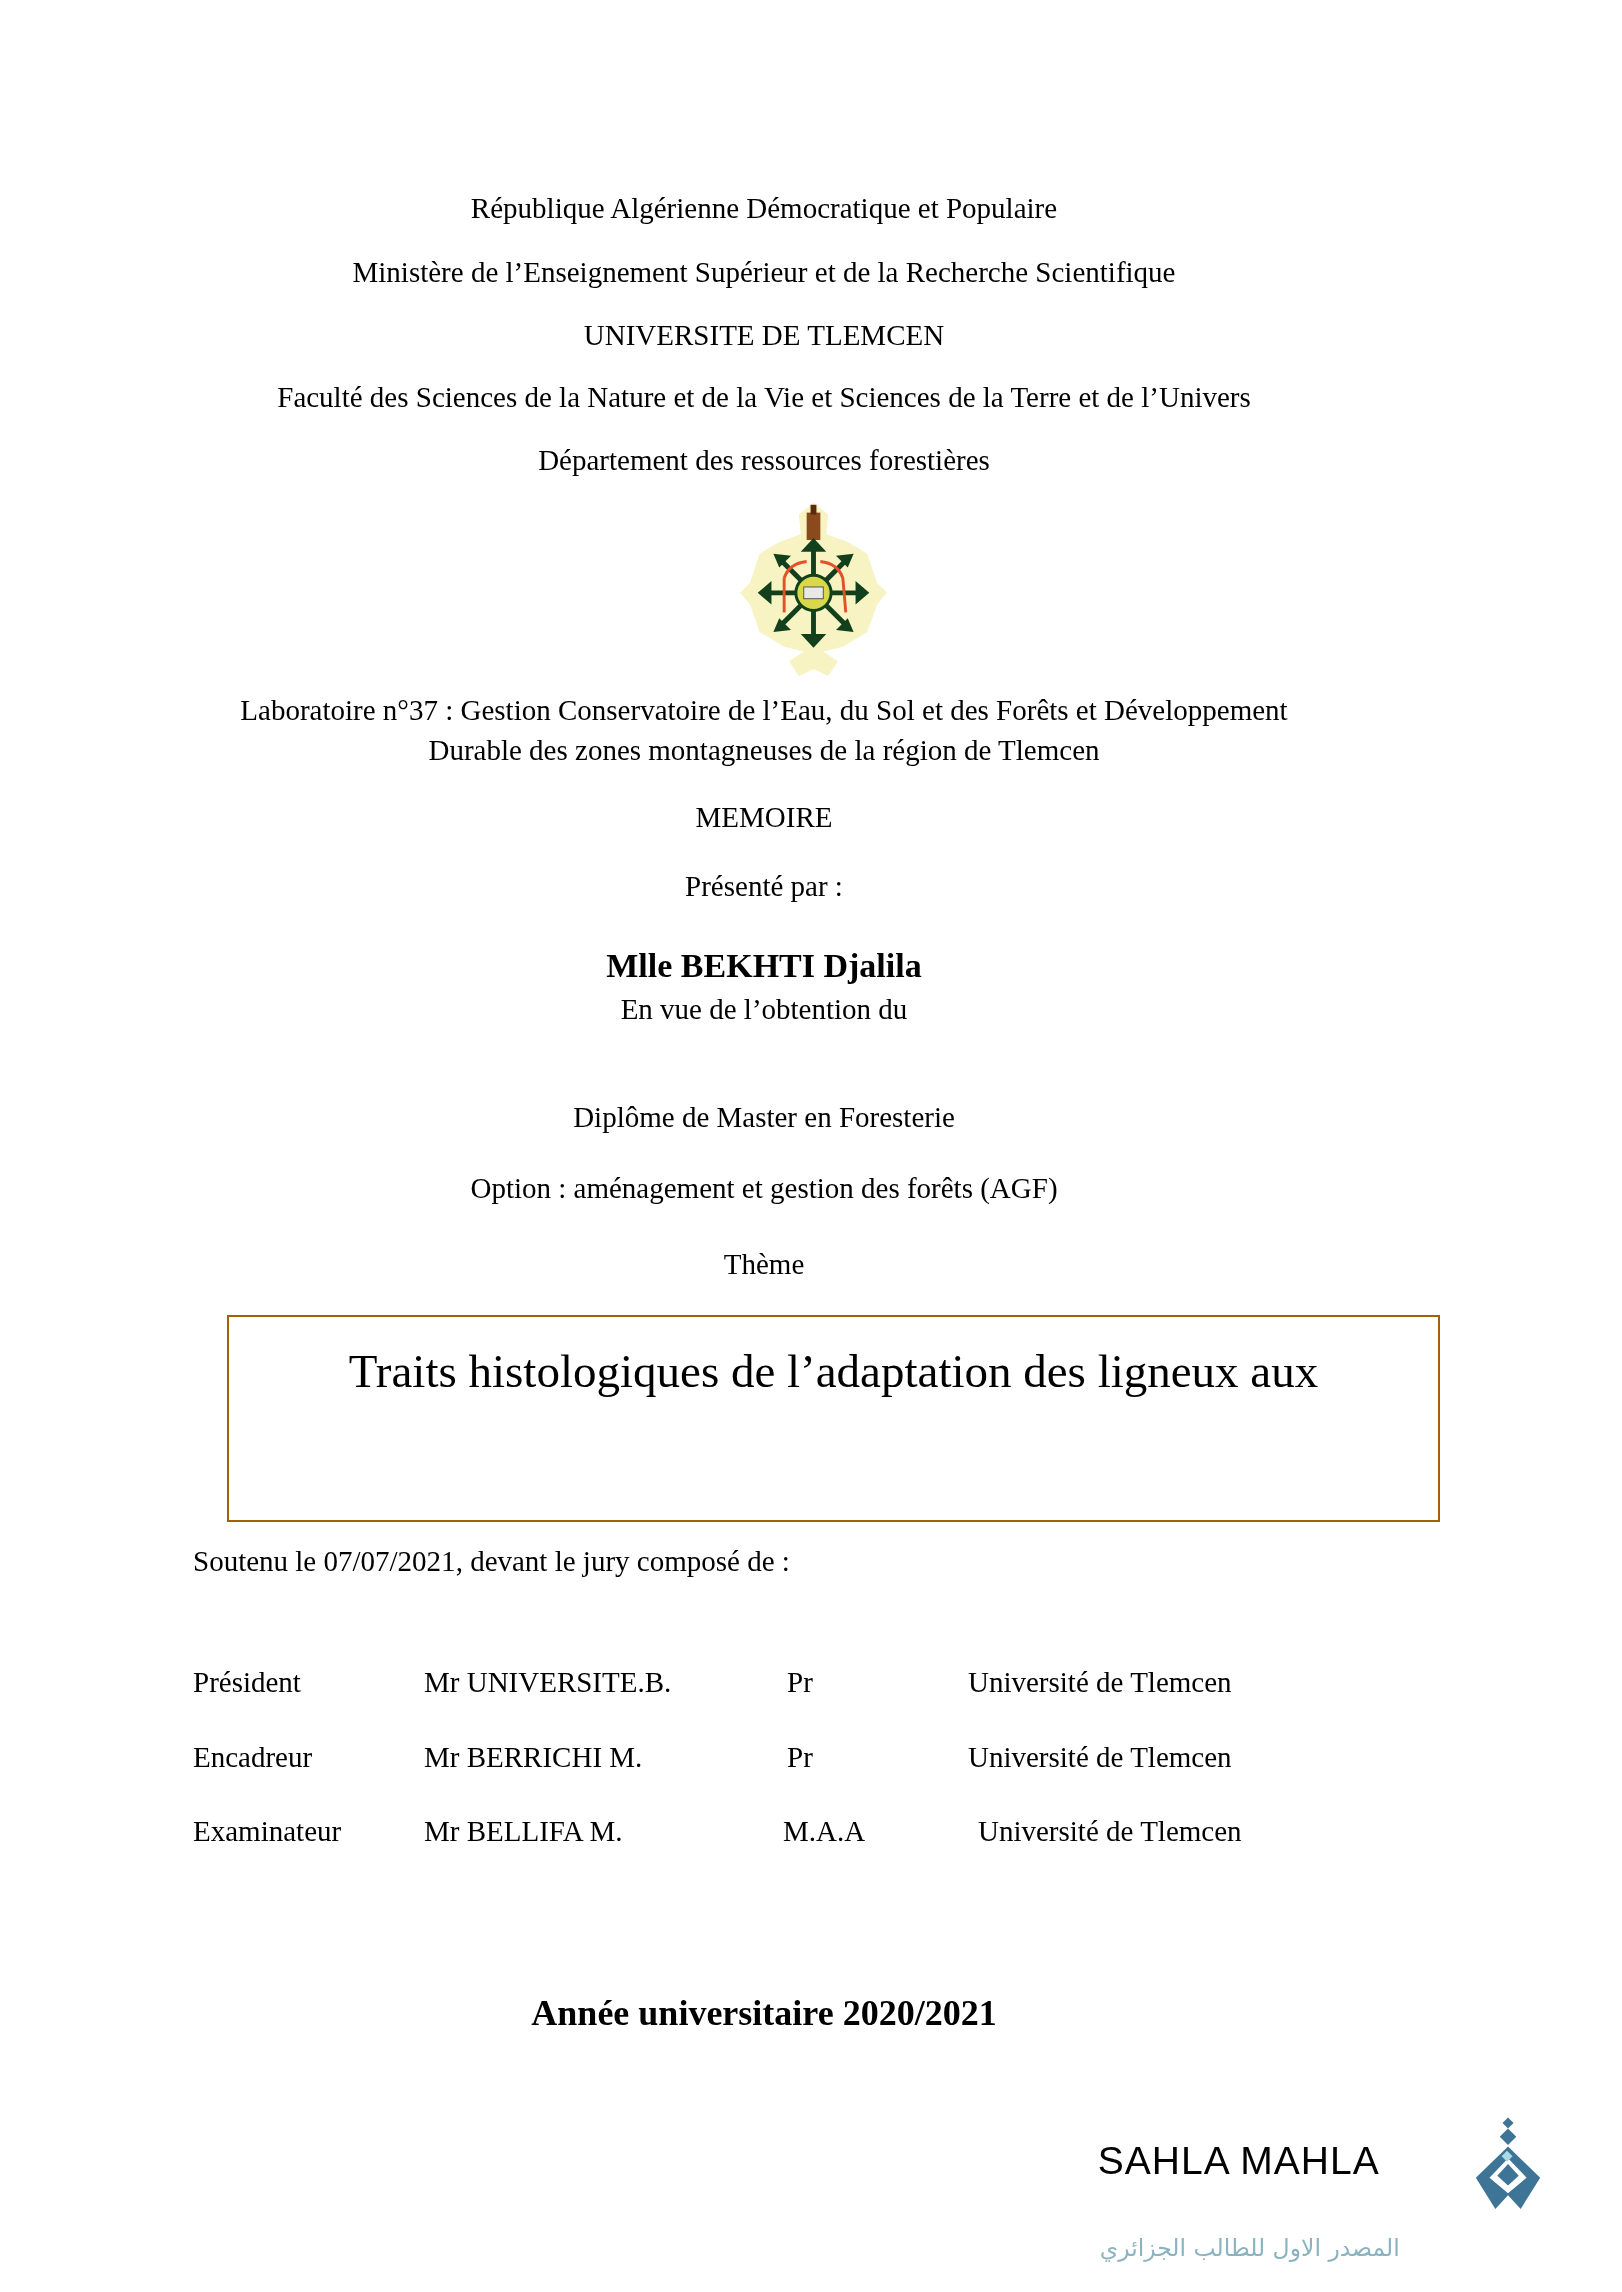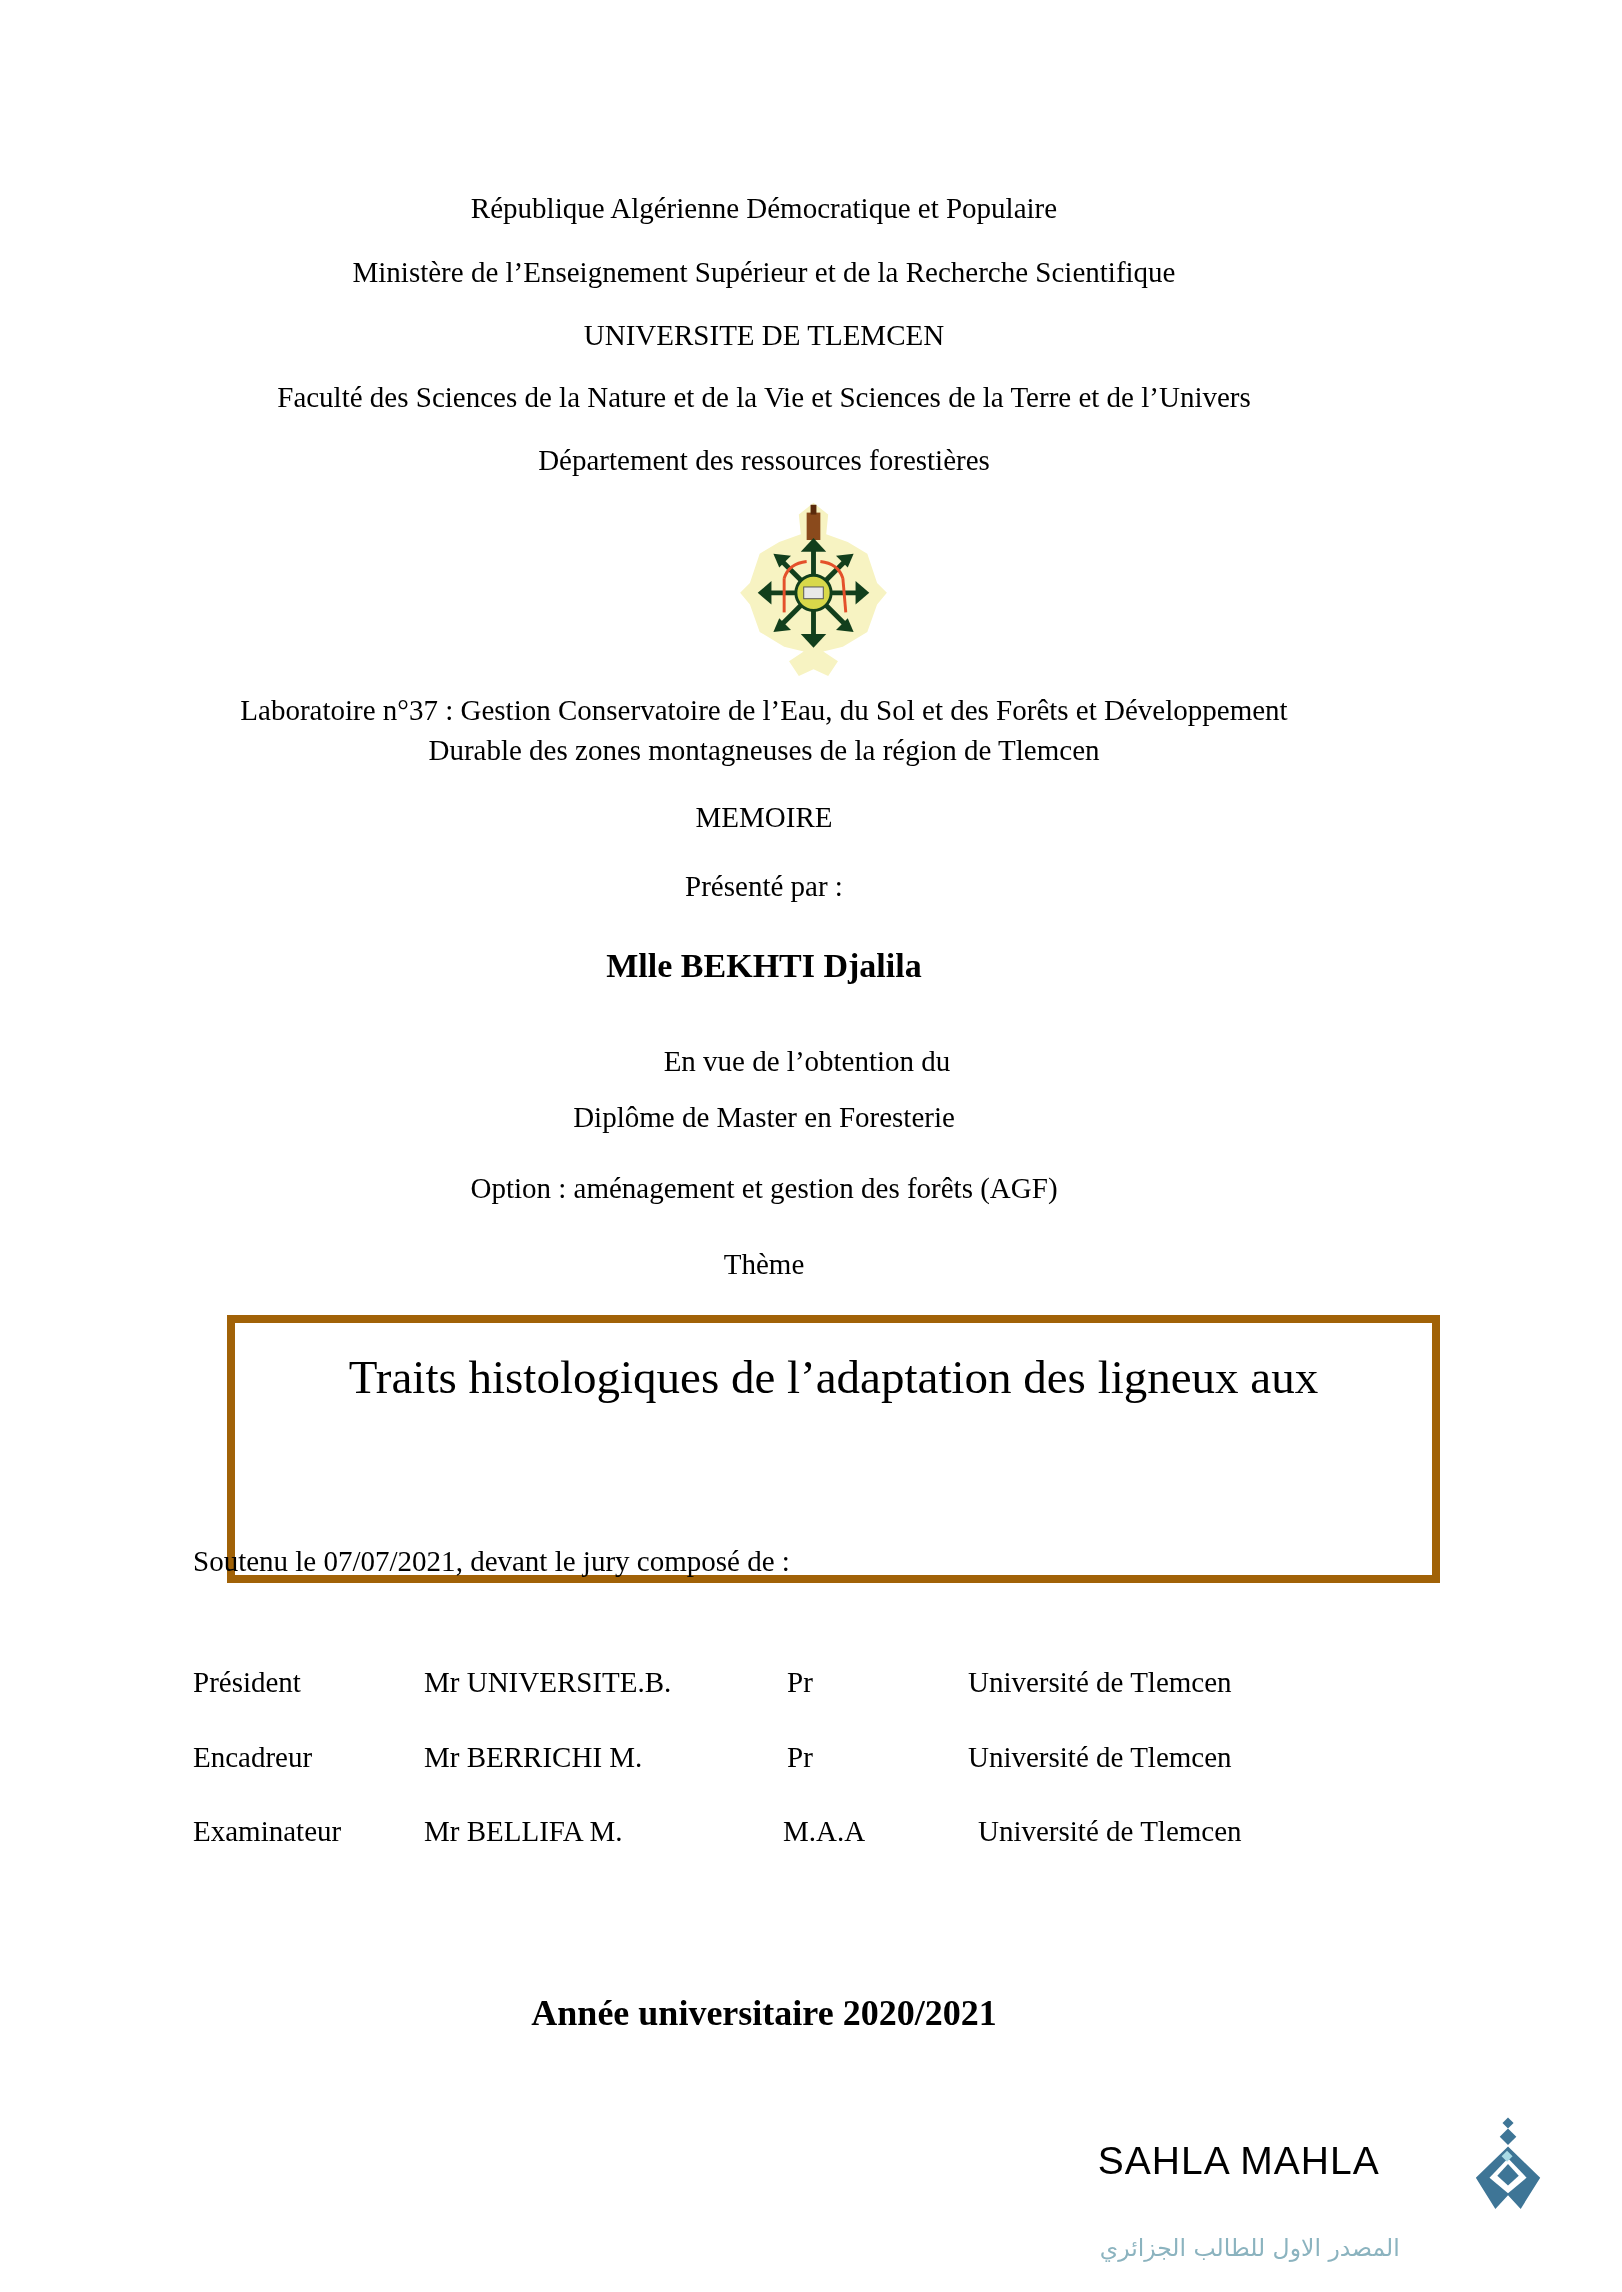--- a/index.html
+++ b/index.html
@@ -4,22 +4,22 @@
 <style>
   html, body { margin: 0; padding: 0; background: #ffffff; }
   body { width: 1622px; height: 2293px; position: relative; overflow: hidden;
          font-family: "Liberation Serif", "DejaVu Serif", serif; color: #000; }
   .c { position: absolute; left: 0; width: 1528px; text-align: center; white-space: nowrap; }
   .l { position: absolute; white-space: nowrap; }
   .s30 { font-size: 29px; line-height: 35px; }
   .b { font-weight: normal; }
   .memoire { font-size: 29px; line-height: 47px; font-weight: normal; }
   .name { font-size: 34px; line-height: 39px; font-weight: bold; }
-  .theme-box { position: absolute; left: 227px; top: 1315px; width: 1213px; height: 268px;
-               border: 8px solid #a16207; box-sizing: border-box; }
+  .theme-box { position: absolute; left: 227px; top: 1315px; width: 1213px; height: 207px;
+               border: 2px solid #a16207; box-sizing: border-box; }
   .theme-title { position: absolute; left: 0; width: 100%; text-align: center;
                  font-size: 47px; line-height: 55px; }
   .jury { font-size: 29px; line-height: 35px; }
   .annee { font-size: 36px; line-height: 43px; font-weight: bold; }
   .sahla { position: absolute; left: 1088px; top: 2117px; width: 470px; height: 118px; }
   .sahla-text { position: absolute; left: 9.8px; top: 21.6px; font-family: "Liberation Sans", "DejaVu Sans", sans-serif;
                 font-size: 39px; letter-spacing: 1px; color: #000000; font-weight: normal; }
   .sahla-ar { position: absolute; left: 11.8px; top: 69px; font-family: "DejaVu Sans", sans-serif;
               font-size: 23.5px; color: #8bb3bf; direction: rtl; margin-top: 48px; }
 </style>
@@ -68,21 +68,21 @@
     <rect x="75" y="94" width="20" height="12" fill="#e8e8e8" stroke="#555" stroke-width="1"></rect>
   </svg>
 </div>
 
 <div class="c s30" style="top:693px;">Laboratoire n°37 : Gestion Conservatoire de l’Eau, du Sol et des Forêts et Développement</div>
 <div class="c s30" style="top:733px;">Durable des zones montagneuses de la région de Tlemcen</div>
 
 <div class="c memoire" style="top:794px;">MEMOIRE</div>
 <div class="c s30" style="top:869px;">Présenté par :</div>
 <div class="c name" style="top:946px;">Mlle BEKHTI Djalila</div>
-<div class="c s30" style="top:1044px;margin-left:43px;">En vue de l’obtention du</div>
+<div class="c s30" style="top:992px;">En vue de l’obtention du</div>
 <div class="c s30 b" style="top:1100px;">Diplôme de Master en Foresterie</div>
 <div class="c s30" style="top:1171px;">Option : aménagement et gestion des forêts (AGF)</div>
 <div class="c s30 b" style="top:1247px;">Thème</div>
 
 <div class="theme-box">
   <div class="theme-title" style="top:27.4px;">Traits histologiques de l’adaptation des ligneux aux</div>
 </div>
 
 <div class="l s30" style="left:193px; top:1544px;">
   <span>Soutenu le 0</span><span class="b">7/07/2021</span><span>, devant le jury composé de :</span>

